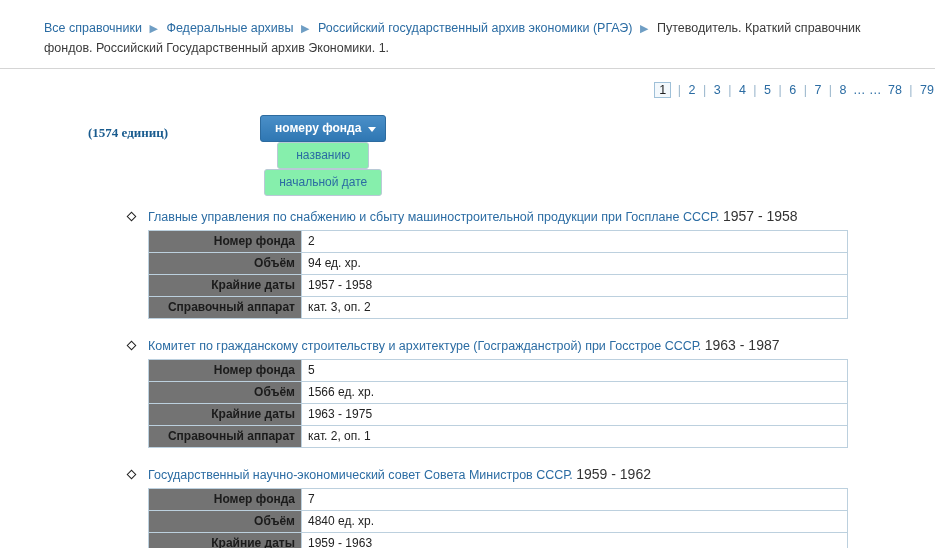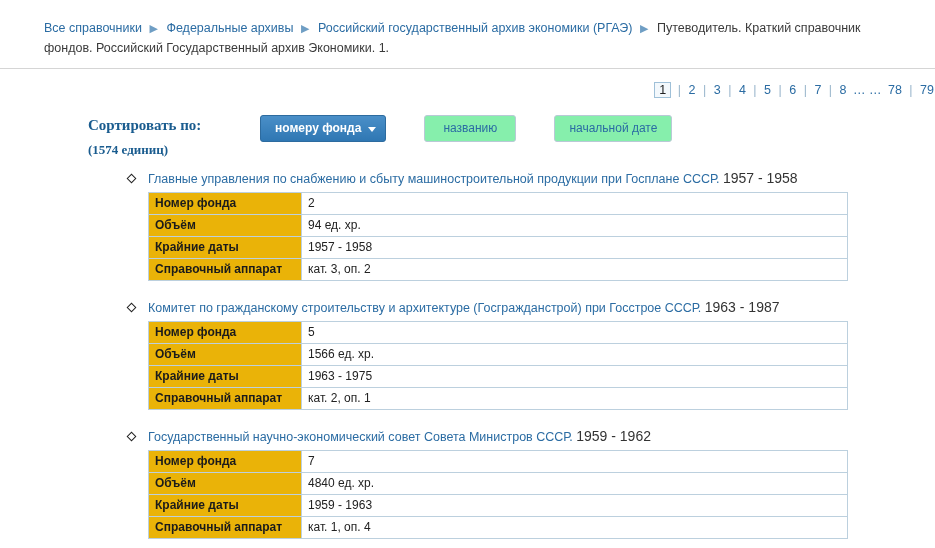--- a/index.html
+++ b/index.html
@@ -93,20 +93,21 @@
     font-weight: bold;
     font-size: 13px;
     font-family: "Liberation Serif", serif;
     margin-top: 8px;
   }
   .sort-buttons {
     display: flex;
     align-items: center;
     gap: 0;
     padding-top: 2px;
+    flex-direction: column;
   }
   .btn {
     font-size: 12px;
     font-family: "Liberation Sans", sans-serif;
     padding: 5px 14px 6px 14px;
     border: 1px solid #b9c9d6;
     background: #86efac;
     color: #2b6ca3;
     border-radius: 3px;
     cursor: pointer;
@@ -177,23 +178,23 @@
     font-size: 12px;
   }
   table.fund-table td {
     border: 1px solid #bcd0de;
     padding: 3px 6px 4px 6px;
     vertical-align: middle;
     height: 14px;
   }
   table.fund-table td.k {
     width: 140px;
-    text-align: left;
+    text-align: right;
     font-weight: bold;
-    background: #eab308;
+    background: #737373;
     color: #1b1b1b;
     white-space: nowrap;
     margin-left: 35px;
   }
   table.fund-table td.v {
     background: #ffffff;
     color: #222;
   }
 </style>
 </head>
@@ -227,21 +228,20 @@
   <span class="bar">|</span>
   <span class="pg">8</span>
   <span class="dots">… …</span>
   <span class="pg">78</span>
   <span class="bar">|</span>
   <span class="pg">79</span>
 </div>
 
 <div class="sortbar">
   <div class="sort-label-wrap">
-    <div class="sort-title">Сортировать по:</div>
     <div class="sort-count">(1574 единиц)</div>
   </div>
   <div class="sort-buttons">
     <button class="btn active">
       <span>номеру фонда</span>
       <span class="caret"></span>
     </button>
     <button class="btn">названию</button>
     <button class="btn">начальной дате</button>
   </div>

